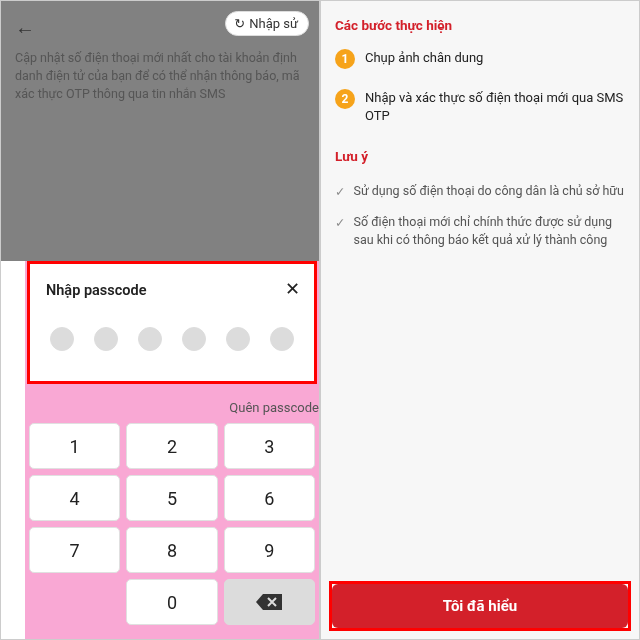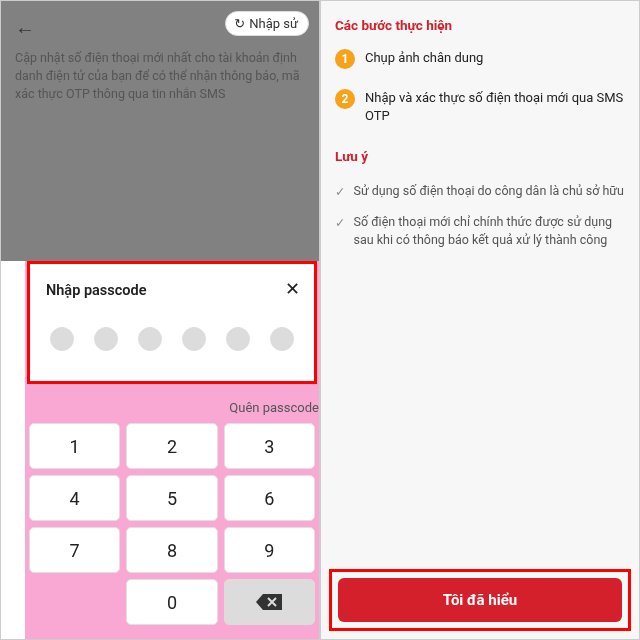--- a/index.html
+++ b/index.html
@@ -37,21 +37,21 @@
   
   .right { background:#f7f7f7; display:flex; flex-direction:column; padding:12px 14px 10px 14px;gap:6px; }
   .section-h { color:#d3202a; font-weight:700; font-size:13.5px; margin:4px 0 10px; }
   .step { display:flex; gap:10px; margin-bottom:14px; align-items:flex-start; }
   .step-badge { width:20px; height:20px; border-radius:50%; background:#f6a31a; color:#fff; font-size:12px; font-weight:700; display:flex; align-items:center; justify-content:center; flex-shrink:0; }
   .step-text { font-size:13px; font-weight:400; color:#222; line-height:1.35; }
   .note-list { margin-top:2px; }
   .note { display:flex; gap:8px; font-size:12.5px; color:#555; line-height:1.45; margin-bottom:12px; }
   .check { color:#8a8a8a; margin-top:1px; flex-shrink:0; }
   .spacer { flex:1; }
-  .cta-wrap { border:3px solid #ff0000; padding:6px; margin:0 -6px -2px -6px; }
+  .cta-wrap { border:3px solid #ff0000; margin:0 -6px -2px -6px; }
   .cta { width:100%; background:#d3202a; color:#fff; border:none; border-radius:6px; height:44px; font-size:15px; font-weight:700; }
 </style>
 </head>
 <body>
 
 <div class="canvas">
 
   <div class="pane">
     <div class="left-top">
       <div class="back-arrow">←</div>

